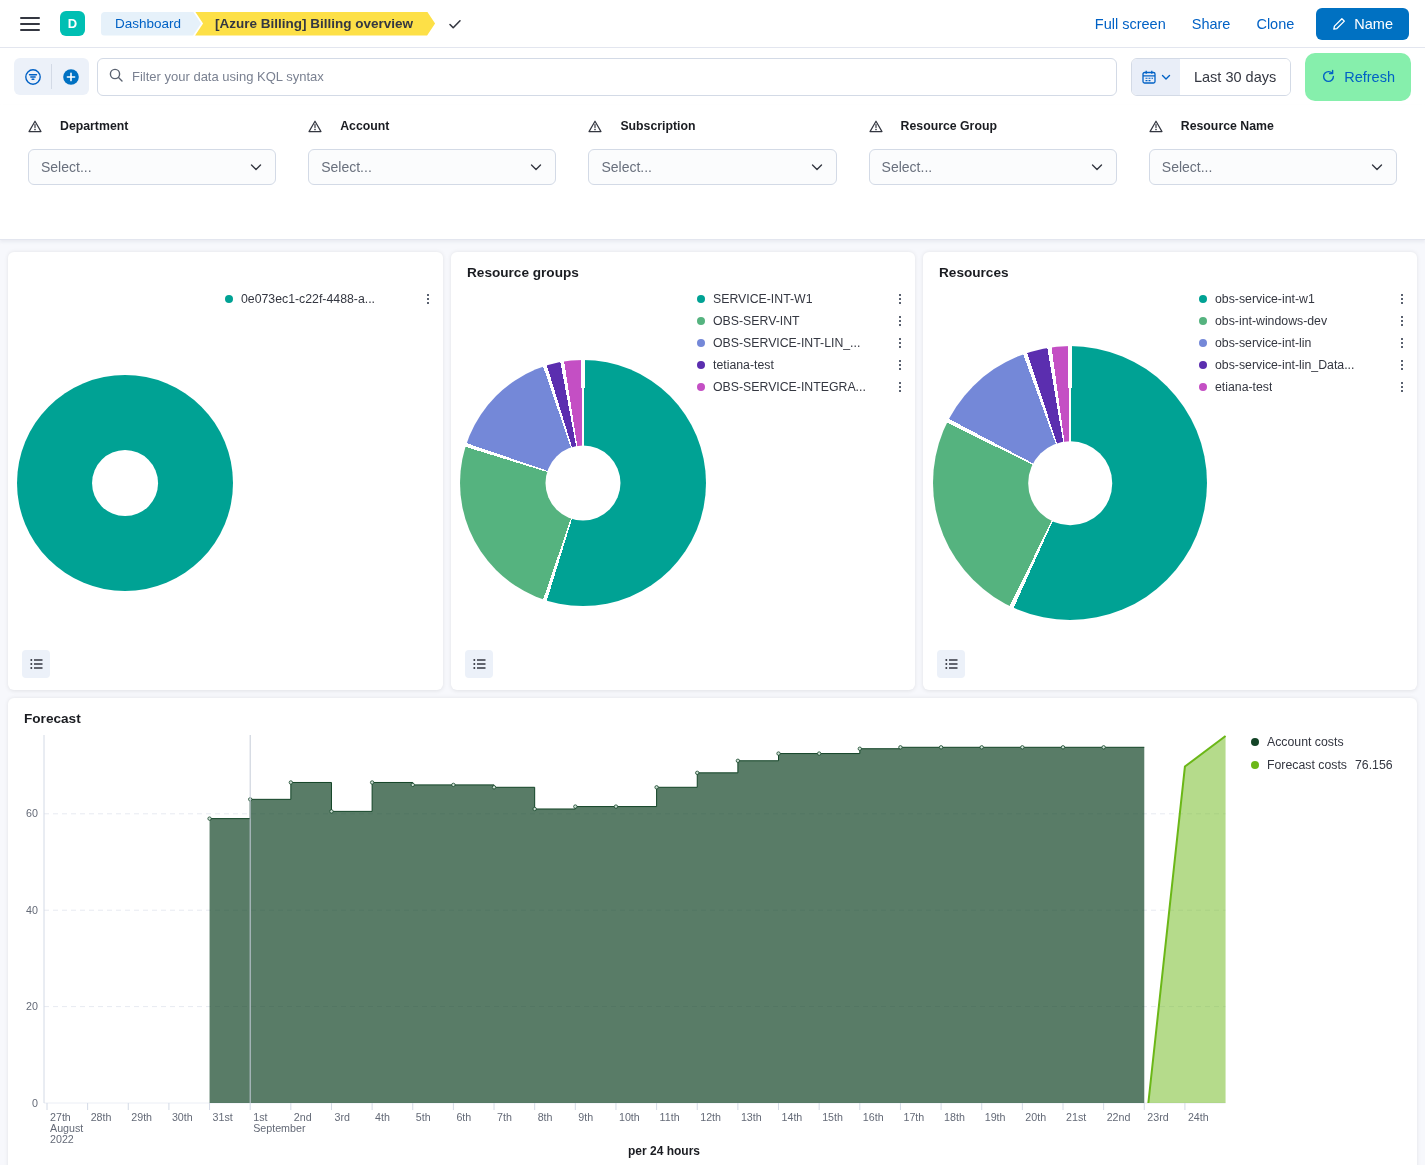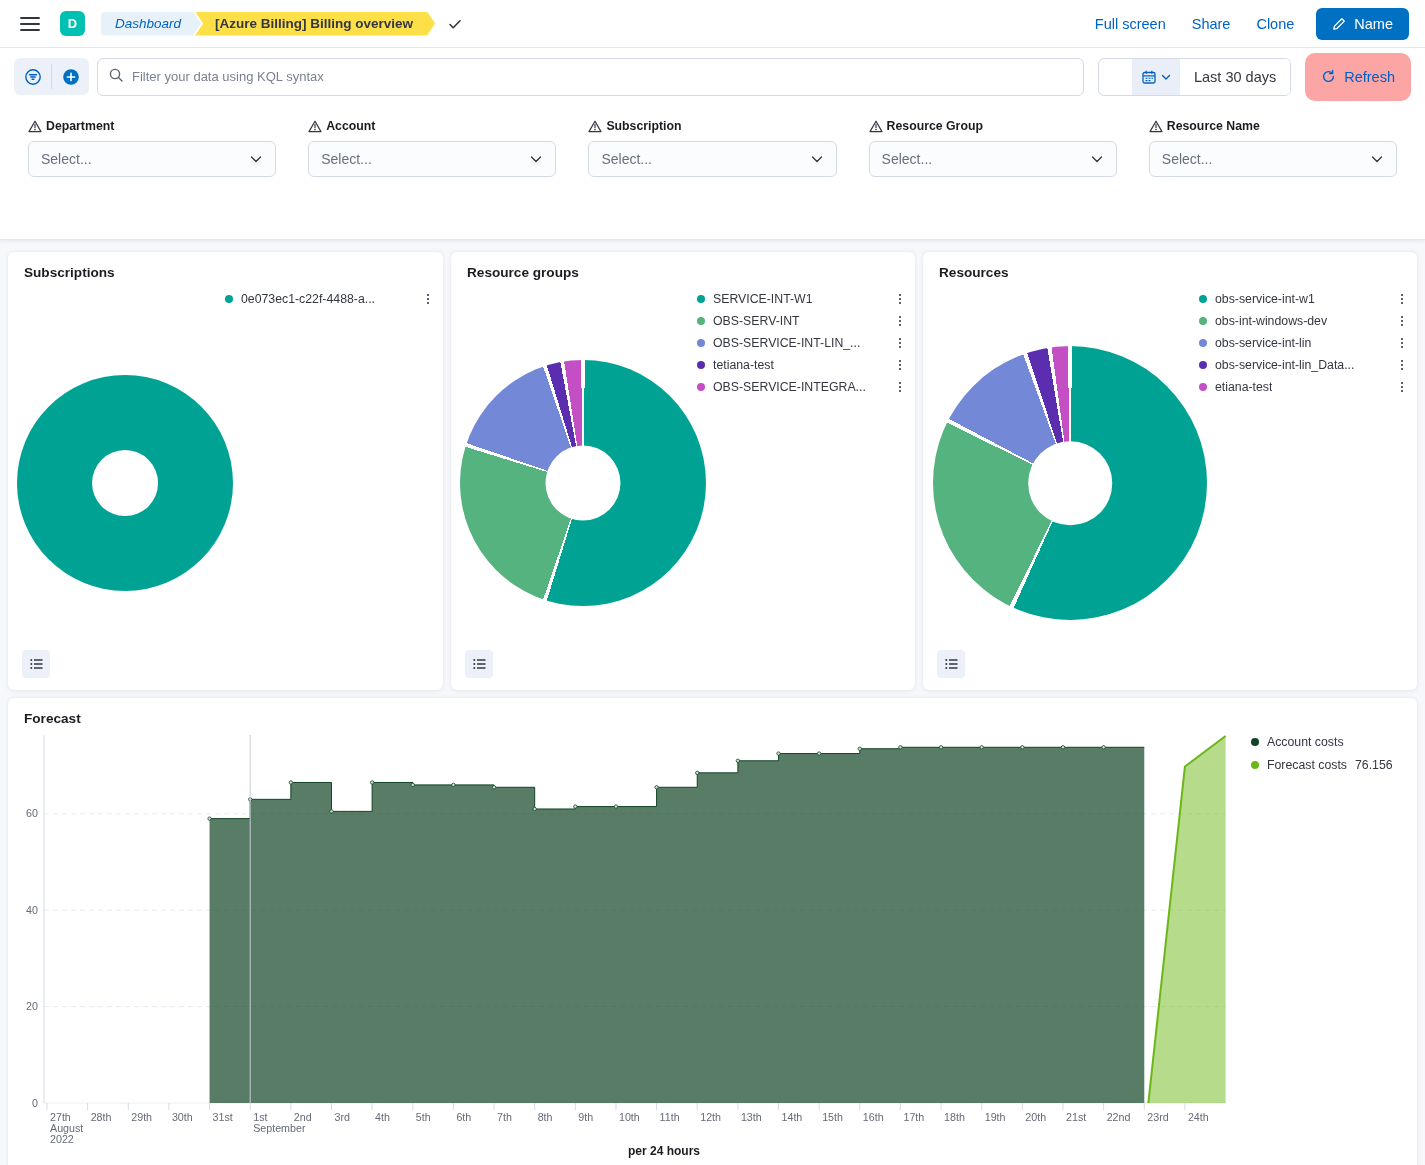--- a/index.html
+++ b/index.html
@@ -12,21 +12,21 @@
   .hamburger { width:20px; height:14px; display:flex; flex-direction:column;
     justify-content:space-between; cursor:pointer; background:none; border:none; margin-left:4px; }
   .hamburger span { height:2px; background:#343741; border-radius:1px; }
   .avatar { width:25px; height:25px; border-radius:6px; background:#00BFB3; color:#fff;
     font-weight:bold; font-size:13px; display:flex; align-items:center; justify-content:center;
     margin-left:20px; }
   .crumbs { display:flex; align-items:center; margin-left:16px; }
   .crumb { height:24px; display:flex; align-items:center; font-size:13.5px; padding:0 14px; }
   .crumb.blue { background:#E6F1FA; color:#0061C5; font-weight:500; border-radius:4px 0 0 4px;
     clip-path:polygon(0 0, calc(100% - 8px) 0, 100% 50%, calc(100% - 8px) 100%, 0 100%);
-    padding-right:20px;font-style:italic; }
+    padding-right:20px; }
   .crumb.gray { background:#fde047; color:#343741; font-weight:600; border-radius:0 4px 4px 0;
     clip-path:polygon(0 0, calc(100% - 8px) 0, 100% 50%, calc(100% - 8px) 100%, 0 100%, 8px 50%);
     padding-left:20px; padding-right:22px; margin-left:-6px; }
   .check-icon { margin-left:12px; display:flex; }
   .nav-right { margin-left:auto; display:flex; align-items:center; }
   .nav-link { color:#0061C5; font-size:14.5px; font-weight:500; margin-left:26px;
     background:none; border:none; cursor:pointer; font-family:inherit; }
   .edit-btn { margin-left:22px; height:32px; padding:0 16px; background:#0071C2; color:#fff;
     border:none; border-radius:6px; font-size:14.5px; font-weight:500; display:flex;
     align-items:center; gap:8px; cursor:pointer; font-family:inherit; }
@@ -36,35 +36,35 @@
   .icon-group { display:flex; height:37px; background:#ECF1F9; border-radius:6px; overflow:hidden; }
   .icon-group button { width:37px; border:none; background:transparent; display:flex;
     align-items:center; justify-content:center; cursor:pointer; }
   .icon-group .divider { width:1px; background:#D3DAE6; margin:6px 0; }
   .searchbox { flex:1; height:38px; border:1px solid #D3DAE6; border-radius:6px; display:flex;
     align-items:center; padding:0 10px; background:#fff; }
   .searchbox input { border:none; outline:none; flex:1; font-size:13px; margin-left:8px;
     font-family:inherit; color:#343741; }
   .searchbox input::placeholder { color:#7a8191; }
   .datepicker { display:flex; height:38px; border:1px solid #D3DAE6; border-radius:6px;
-    overflow:hidden; margin-left:6px;padding-left:33px; }
+    overflow:hidden; margin-left:6px; }
   .datepicker .cal-seg { width:48px; background:#E9EEF8; display:flex; align-items:center;
     justify-content:center; gap:4px; border:none; cursor:pointer; }
   .datepicker .range { display:flex; align-items:center; padding:0 14px; font-size:14.5px;
     background:#fff; cursor:pointer; }
-  .refresh-btn { margin-left:6px; height:48px; padding:0 16px; background:#fca5a5; color:#0061C5;
+  .refresh-btn { margin-left:6px; height:48px; padding:0 16px; background:#86efac; color:#0061C5;
     border:none; border-radius:10px; font-size:14.5px; font-weight:500; display:flex;
     align-items:center; gap:8px; cursor:pointer; font-family:inherit; }
 
   
   .controls { height:135px; background:#fff; padding:14px 28px 0; display:grid;
     grid-template-columns:repeat(5,1fr); gap:32px; border-bottom:1px solid #E3E6EF;
     box-shadow:0 2px 3px rgba(152,162,179,.15); position:relative; z-index:4; }
-  .control-label { display:flex; align-items:center; gap:4px; font-size:12.3px; font-weight:bold;
-    color:#1a1c21; margin-bottom:8px; }
+  .control-label { display:flex; align-items:center; gap:18px; font-size:12.3px; font-weight:bold;
+    color:#1a1c21; margin-bottom:16px; }
   .control-select { height:36px; border:1px solid #D3DAE6; border-radius:6px; background:#fbfcfd;
     display:flex; align-items:center; padding:0 12px; font-size:14px; color:#69707D;
     cursor:pointer; justify-content:space-between; }
 
   
   .dashboard { height:925px; background:#F7F8FC; padding:12px 8px 0; }
   .panels-row { display:flex; gap:8px; }
   .panel { background:#fff; border-radius:6px; box-shadow:0 .9px 4px rgba(0,0,0,.09);
     position:relative; }
   .donut-panel { height:438px; }
@@ -251,21 +251,20 @@
         <svg width="14" height="14" viewBox="0 0 14 14">
           <path d="M2.5 5L7 9.5 11.5 5" fill="none" stroke="#343741" stroke-width="1.4" stroke-linecap="round" stroke-linejoin="round"></path>
         </svg>
       </div>
     </div>
   </div>
 
 <div class="dashboard">
   <div class="panels-row" id="panelsRow">
       <div class="panel donut-panel" style="width: 435px;">
-        <div class="panel-title">Subscriptions</div>
         <div class="donut" style="height: 216px; width: 216px; left: 9px; top: 123px; background: rgb(0, 162, 148);">
           <div class="hole" style="height: 65.88px; width: 65.88px;"></div>
         </div>
         <div class="legend-col">
           <div class="legend-item">
             <span class="legend-dot" style="background: rgb(0, 162, 148);"></span>
             <span class="legend-label">0e073ec1-c22f-4488-a...</span>
             <button class="menu-dots">
               <i></i>
               <i></i>

